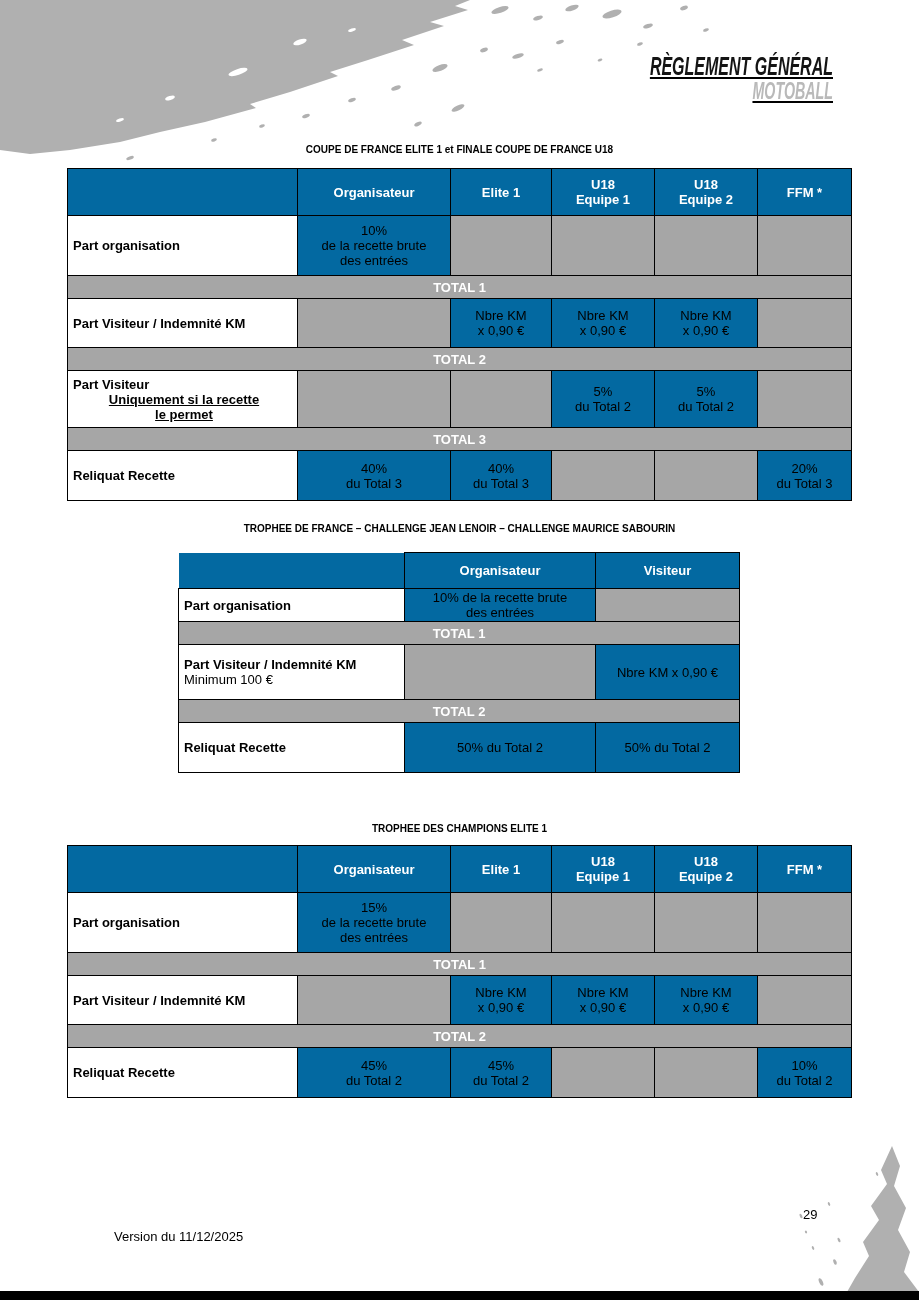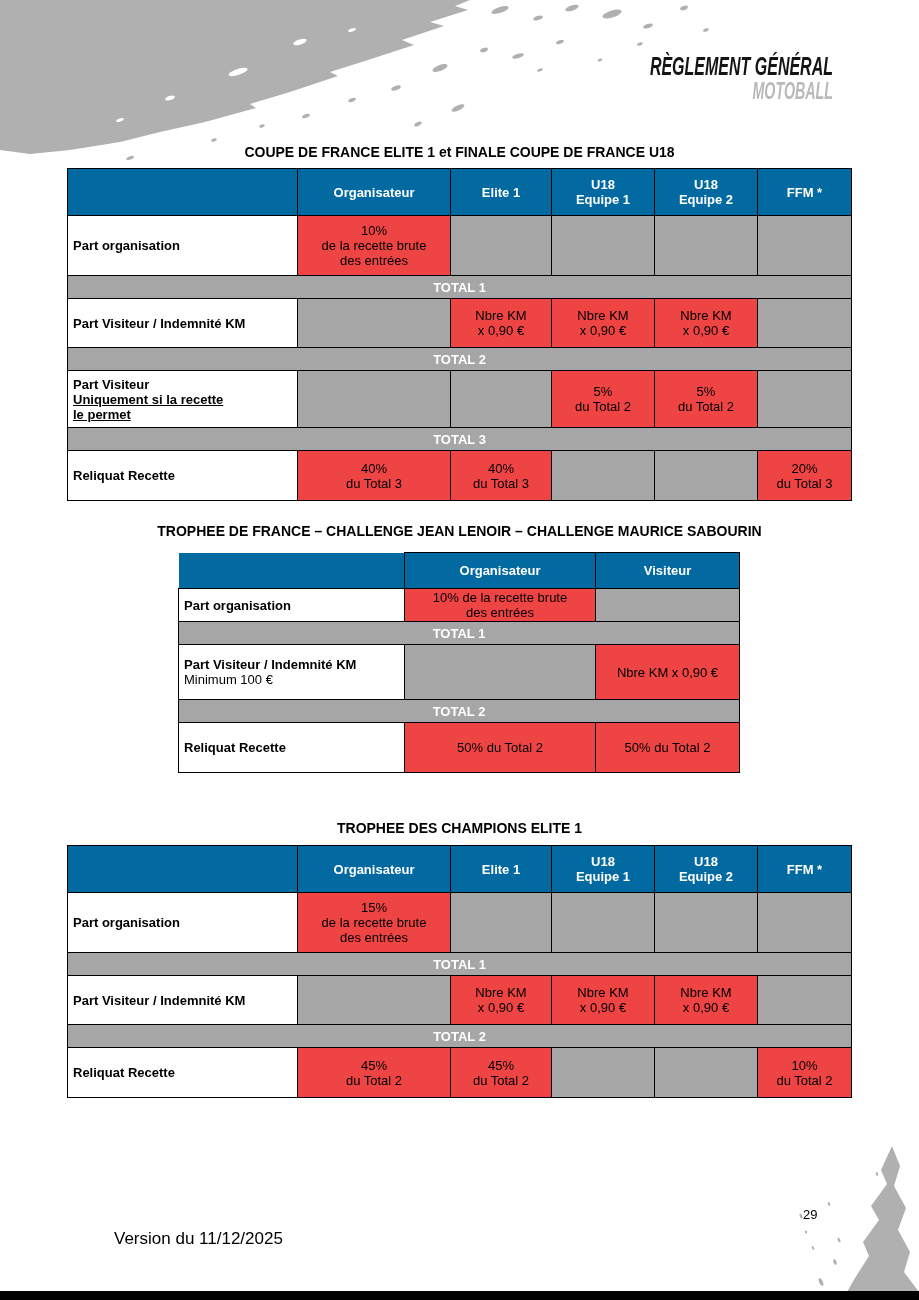--- a/index.html
+++ b/index.html
@@ -7,56 +7,56 @@
   body {
     width:919px; height:1300px; position:relative; overflow:hidden;
     background:#ffffff; font-family:"Liberation Sans", sans-serif; color:#000;
   }
   
   .deco { position:absolute; pointer-events:none; }
   #deco-tl { left:0; top:0; }
   #deco-br { left:789px; top:1144px; }
   .bottom-bar { position:absolute; left:0; top:1291px; width:919px; height:9px; background:#000; }
   
-  .logo { position:absolute; top:54px; left:433px; width:400px; text-align:right; }
+  .logo { position:absolute; top:54px; left:433px; width:400px; text-align:right;text-decoration:underline; }
   .logo .l1 {
     display:block; font-size:25px; line-height:25px; font-weight:bold; font-style:italic;
     color:#141414; transform:scaleX(0.64); transform-origin:100% 50%; letter-spacing:0px; white-space:nowrap;
   }
   .logo .l2 {
     display:block; font-size:23px; line-height:23px; margin-top:1px; font-weight:bold; font-style:italic;
     color:#b9b9b9; transform:scaleX(0.62); transform-origin:100% 50%; white-space:nowrap;
   }
   
   .doc-title { position:absolute; left:0; width:919px; text-align:center;
-               font-size:14px; font-weight:bold; white-space:pre-line; }
+               font-size:10px; font-weight:bold; white-space:pre-line; }
   #title-1 { top:144px; }
   #title-2 { top:523px; }
   #title-3 { top:791px; line-height:25px; }
   
   table.tbl { border-collapse:collapse; table-layout:fixed; position:absolute; }
   .tbl td { border:1px solid #000; font-size:13px; text-align:center;
             vertical-align:middle; padding:1px 2px; }
   td.gray { background:#a6a6a6; }
   tr.hdr td { background:#0369a1; color:#fff; font-weight:bold; }
   tr.total td { background:#a6a6a6; color:#fff; font-weight:bold;margin-top:10px; }
   td.lbl { text-align:left; font-weight:bold; padding-left:5px; background:#fff; }
-  td.val { background:#ef4444; }
+  td.val { background:#0369a1; }
   td.ghost { border:none; background:#fff; }
   .ln { display:block; line-height:15px; }
-  .ul { text-decoration:underline; }
+  .ul { text-decoration:underline;text-align:center; }
   .nb { font-weight:normal; }
   #table-1 { left:67px;  top:168px; }
   #table-2 { left:178px; top:552px; }
   #table-3 { left:67px;  top:845px; }
   tr.h47 { height:47px; } tr.h60 { height:60px; } tr.h23 { height:23px; }
   tr.h49 { height:49px; } tr.h57 { height:57px; } tr.h50 { height:50px; }
   tr.h36 { height:36px; } tr.h33 { height:33px; } tr.h55 { height:55px; }
   
-  .version { position:absolute; left:114px; top:1229px; font-size:17px; }
+  .version { position:absolute; left:114px; top:1229px; font-size:13px; }
   .pagenum { position:absolute; left:803px; top:1207px; font-size:13px; }
 </style>
 </head>
 <body>
 
 <svg id="deco-tl" class="deco" width="730" height="170" viewBox="0 0 730 170">
   <path fill="#b0b0b0" d="M0 0 L470 0 L455 6 L468 10 L430 22 L444 26 L402 40 L414 45 L368 60 L330 72 L338 76 L290 92 L250 104 L256 108 L205 122 L160 132 L120 142 L70 150 L30 154 L0 150 Z"></path>
   <g fill="#ffffff">
     <ellipse cx="300" cy="42" rx="7" ry="2.5" transform="rotate(-18 300 42)"></ellipse>
     <ellipse cx="238" cy="72" rx="10" ry="3" transform="rotate(-18 238 72)"></ellipse>

